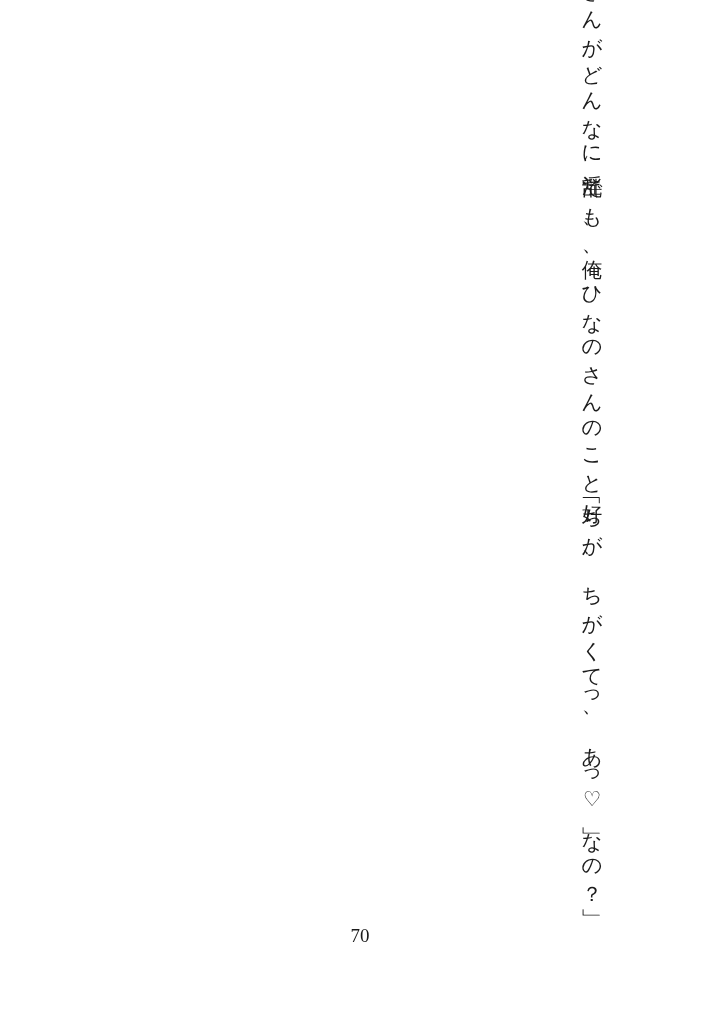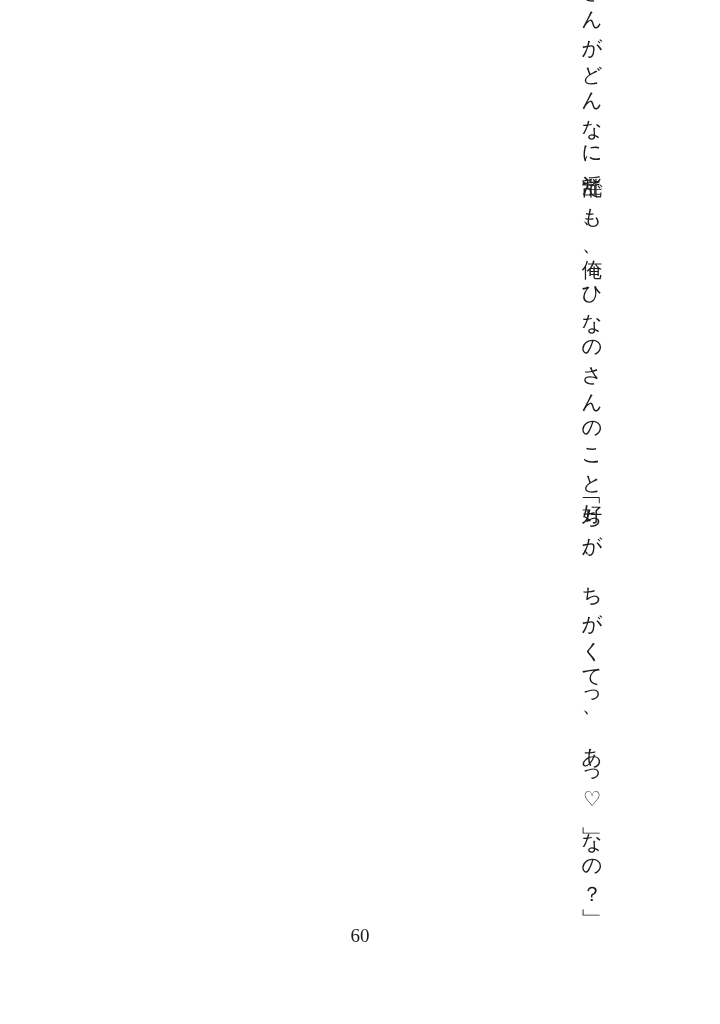--- a/index.html
+++ b/index.html
@@ -62,14 +62,14 @@
 </head>
 <body>
 
 <div class="page">
   <div class="text-block">
     <div class="line">なの？」</div>
     <div class="line">「ちが、ちがくてっ、あっ♡」</div>
     <div class="line">「だいじょーぶ。ひなのさんがどんなに淫乱でも、俺、ひなのさんのこと好</div>
 
   </div>
-  <div class="page-number">60</div>
+  <div class="page-number">70</div>
 </div>
 
 </body></html>

